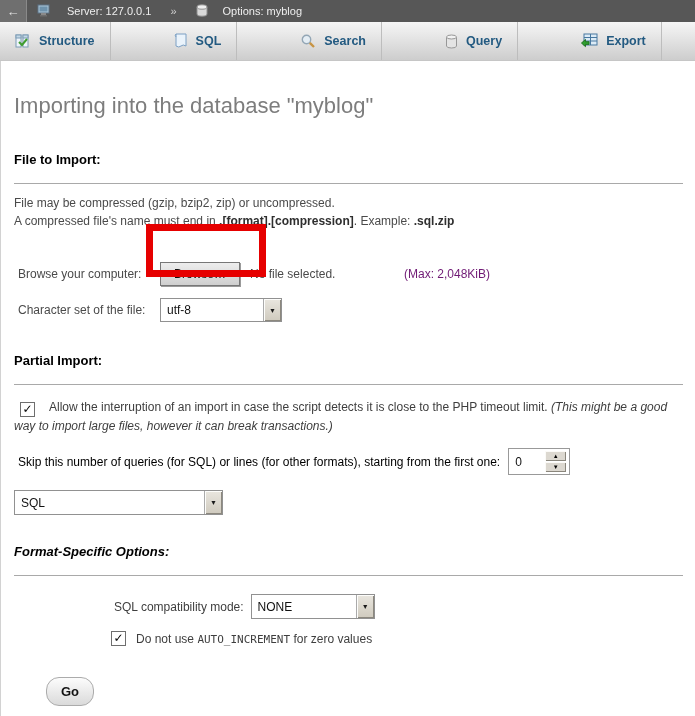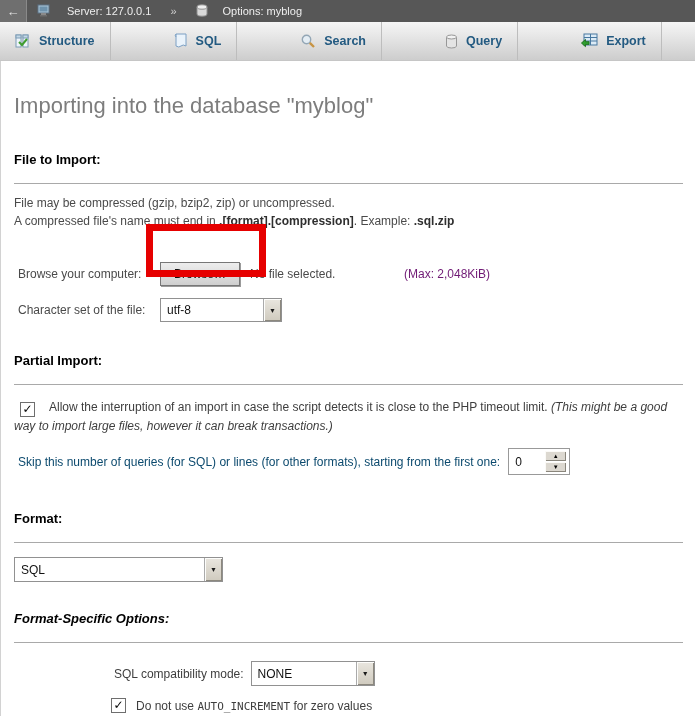--- a/index.html
+++ b/index.html
@@ -80,21 +80,21 @@
   .cb {
     width:13px; height:13px; background:#fff; border:1px solid #6e6e6e;
     display:inline-flex; align-items:center; justify-content:center;
     font-size:12px; font-weight:bold; color:#000; line-height:13px;
     vertical-align:-2px; cursor:pointer; flex:none;
   }
   .allow-para { margin-top:13px; line-height:19px; color:#3e3e3e; }
   .allow-para .cb { margin:0 14px 0 6px; }
   .allow-para em { color:#3e3e3e; }
   .skip-row { margin-top:11px; height:29px; }
-  .skip-row .lbl { margin-left:4px; color:#0c4a6e; }
+  .skip-row .lbl { margin-left:4px; color:#000000; }
   .spinner {
     display:inline-flex; align-items:center; border:1px solid #999; background:#fff;
     height:25px; width:60px; margin-left:8px; justify-content:space-between;
   }
   .spinner .num { padding-left:6px; color:#111; }
   .spinner .btns { display:flex; flex-direction:column; margin-right:3px; gap:1px; }
   .spinbtn {
     width:21px; height:10px; background:#dcd8d0;
     box-shadow:inset 1px 1px 0 #fbfaf7, inset -1px -1px 0 #8a867c;
     display:flex; align-items:center; justify-content:center;
@@ -255,21 +255,20 @@
     <span class="spinner">
       <span class="num">0</span>
       <span class="btns">
         <span class="spinbtn">▲</span>
         <span class="spinbtn">▼</span>
       </span>
     </span>
   </div>
 
   
-  <h2 class="sect sect3">Format:</h2>
   <div class="format-select">
     <span class="select" style="width:207px;height:23px">
       <span class="val">SQL</span>
       <span class="arrow-btn">▼</span>
     </span>
   </div>
 
   
   <h2 class="sect sect4">Format-Specific Options:</h2>
   <div class="row compat-row">

